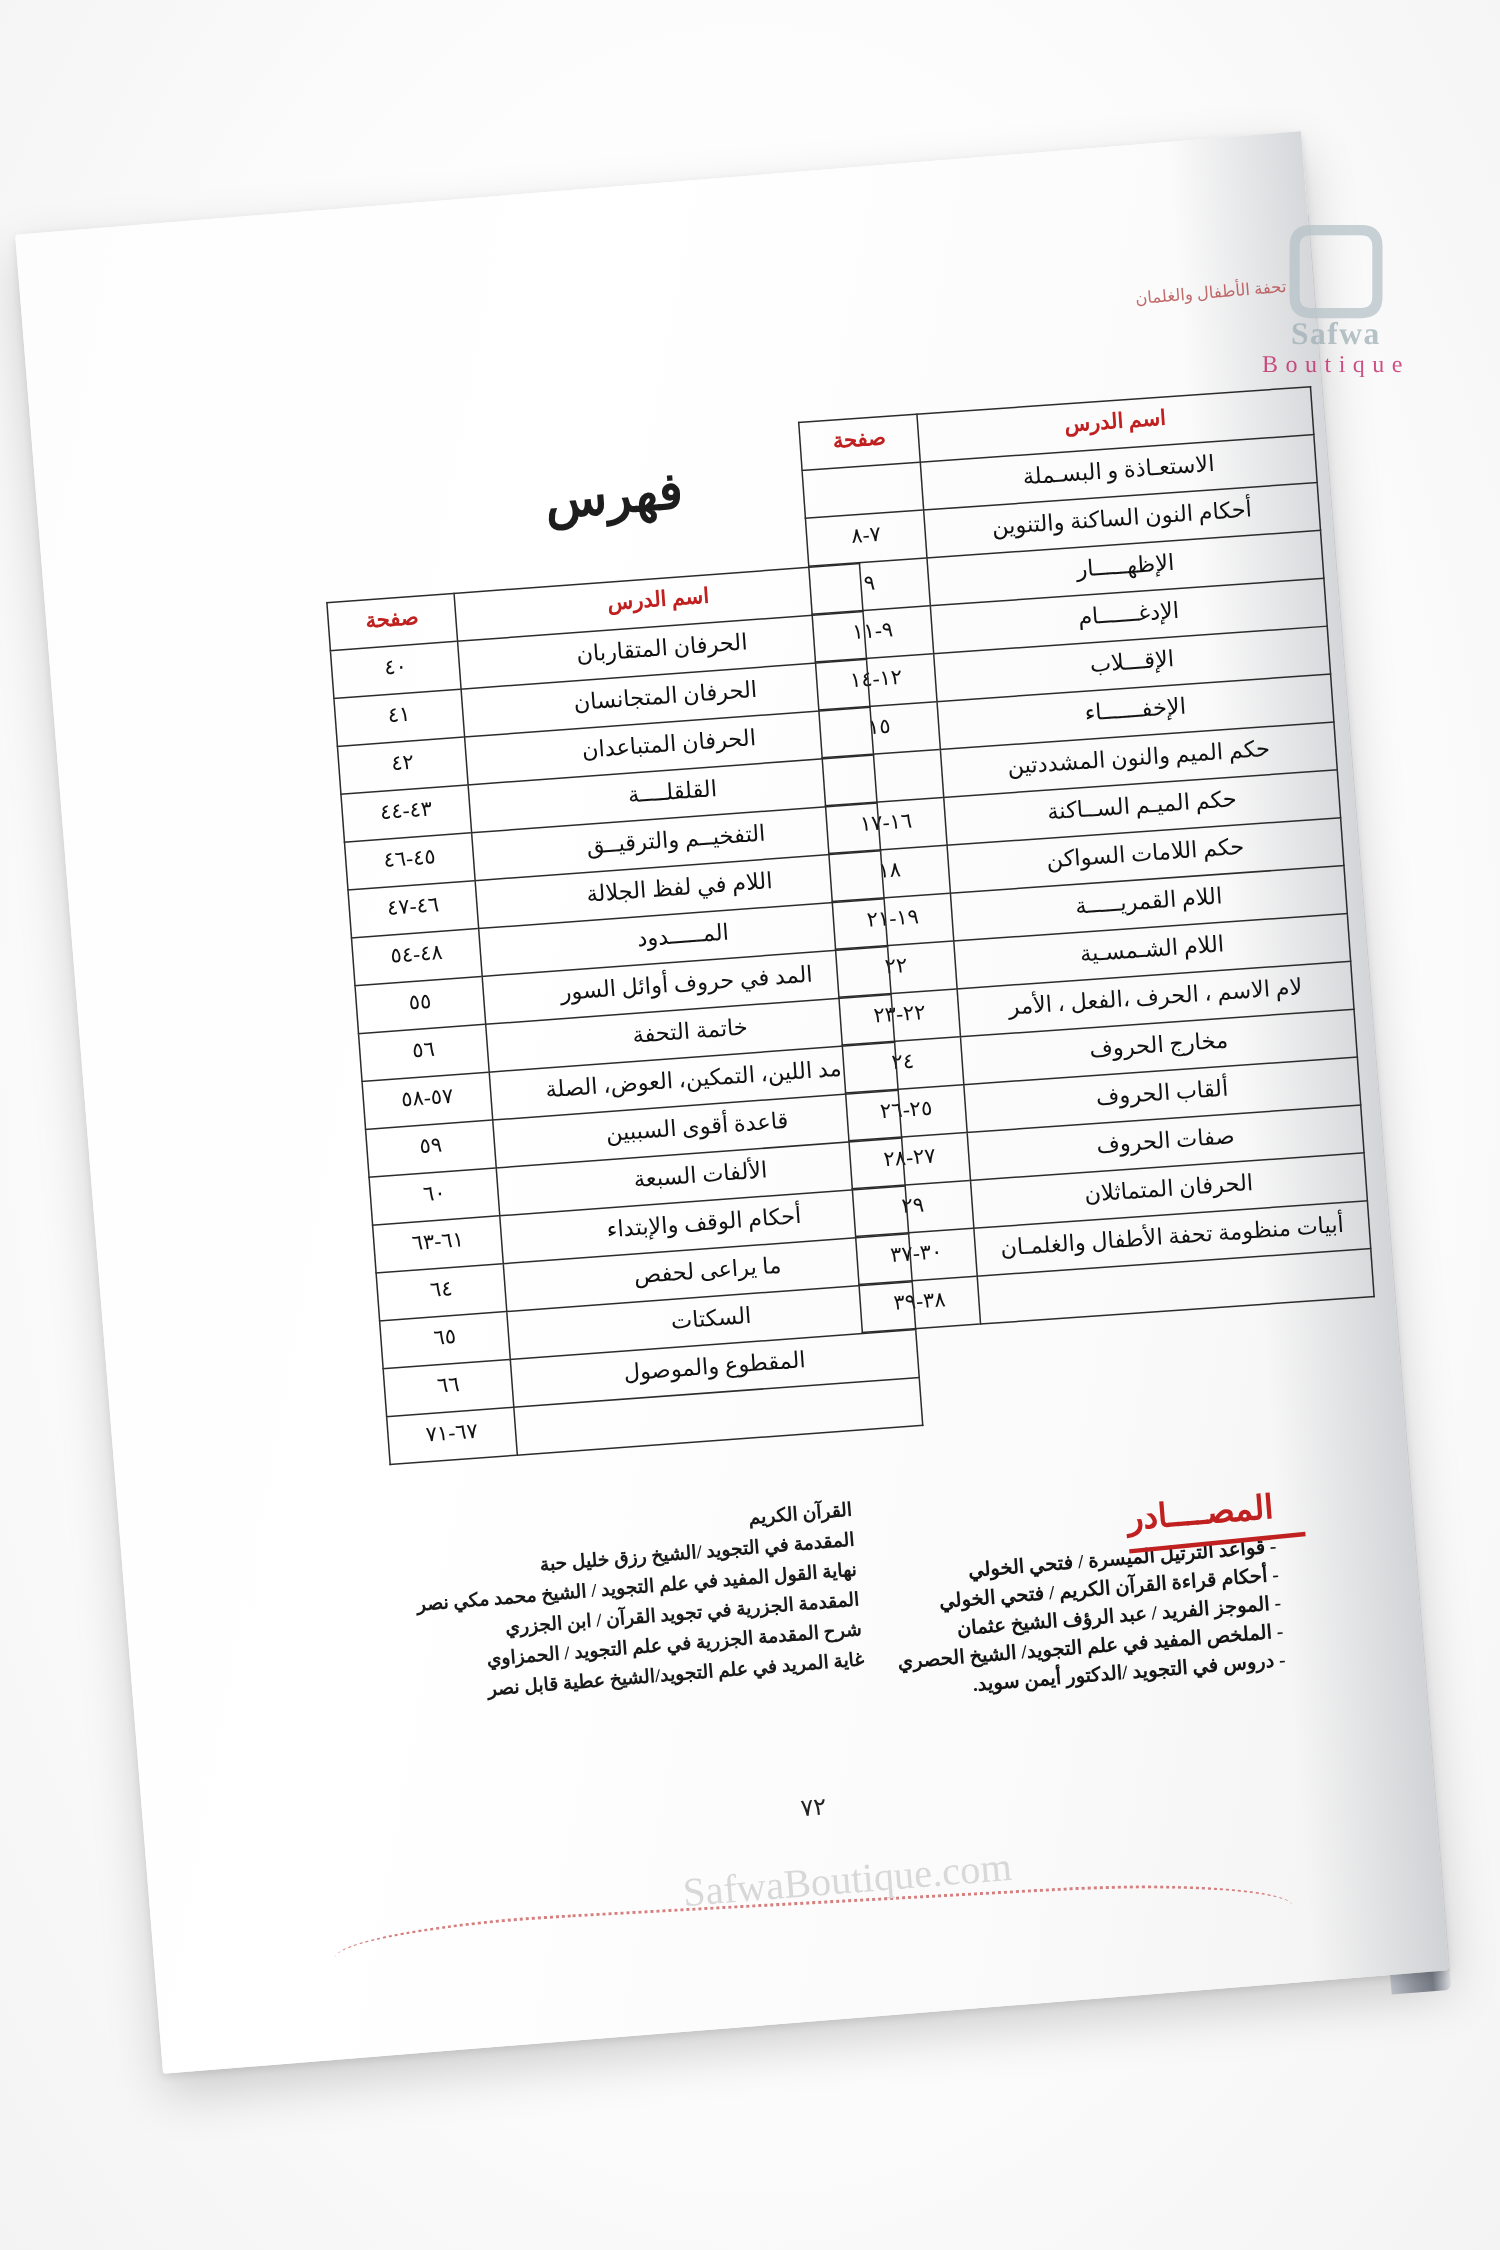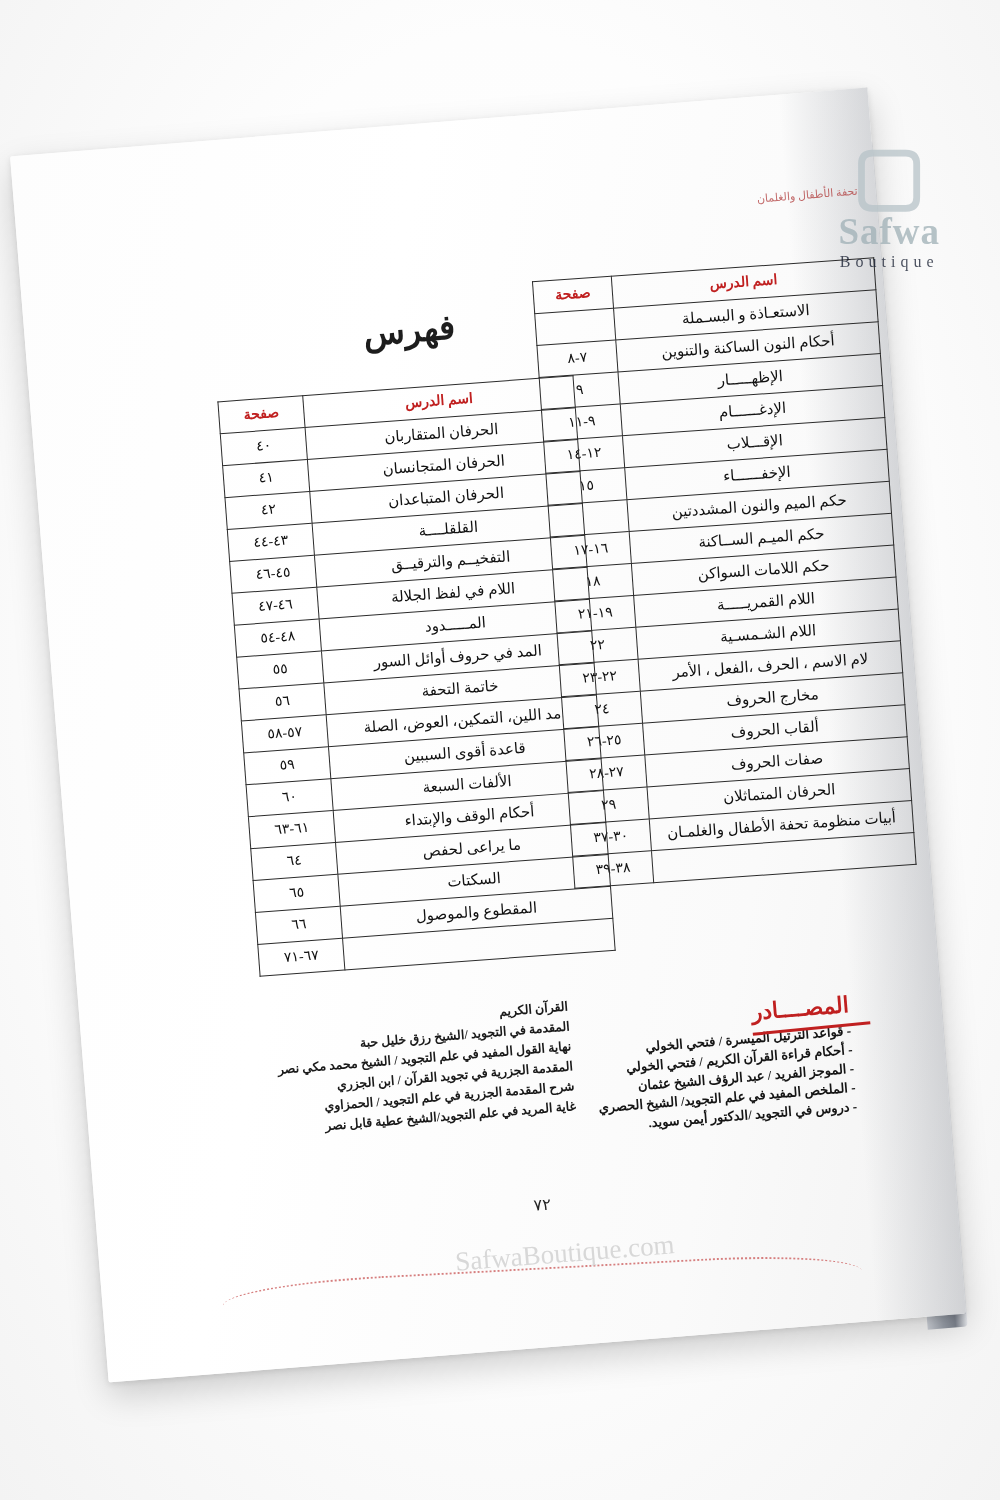--- a/index.html
+++ b/index.html
@@ -138,22 +138,22 @@
 
   
   .wm-logo{
     position:absolute;right:60px;top:140px;
     text-align:center;color:#b9c4c9;opacity:.75;
   }
   .wm-logo .mark{
     font-size:78px;line-height:.9;font-weight:bold;color:#b7c3c8;
     font-family:"Liberation Serif",serif;
   }
-  .wm-logo .nm{font-size:37px;font-weight:bold;color:#9fb0b6;letter-spacing:1px;}
-  .wm-logo .sub{font-size:16px;color:#0f172a;letter-spacing:5px;}
+  .wm-logo .nm{font-size:21px;font-weight:bold;color:#9fb0b6;letter-spacing:1px;}
+  .wm-logo .sub{font-size:16px;color:#be185d;letter-spacing:5px;}
   .wm-url{
     position:absolute;left:455px;top:1238px;
     font-size:27px;color:#d8d8d8;
     transform:rotate(-4.6deg);
     font-family:"Liberation Serif",serif;
   }
 </style>
 </head>
 <body>
 

